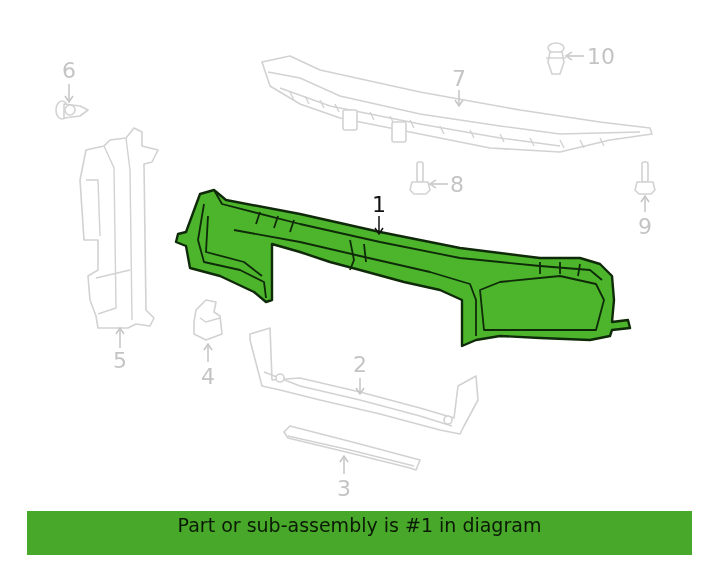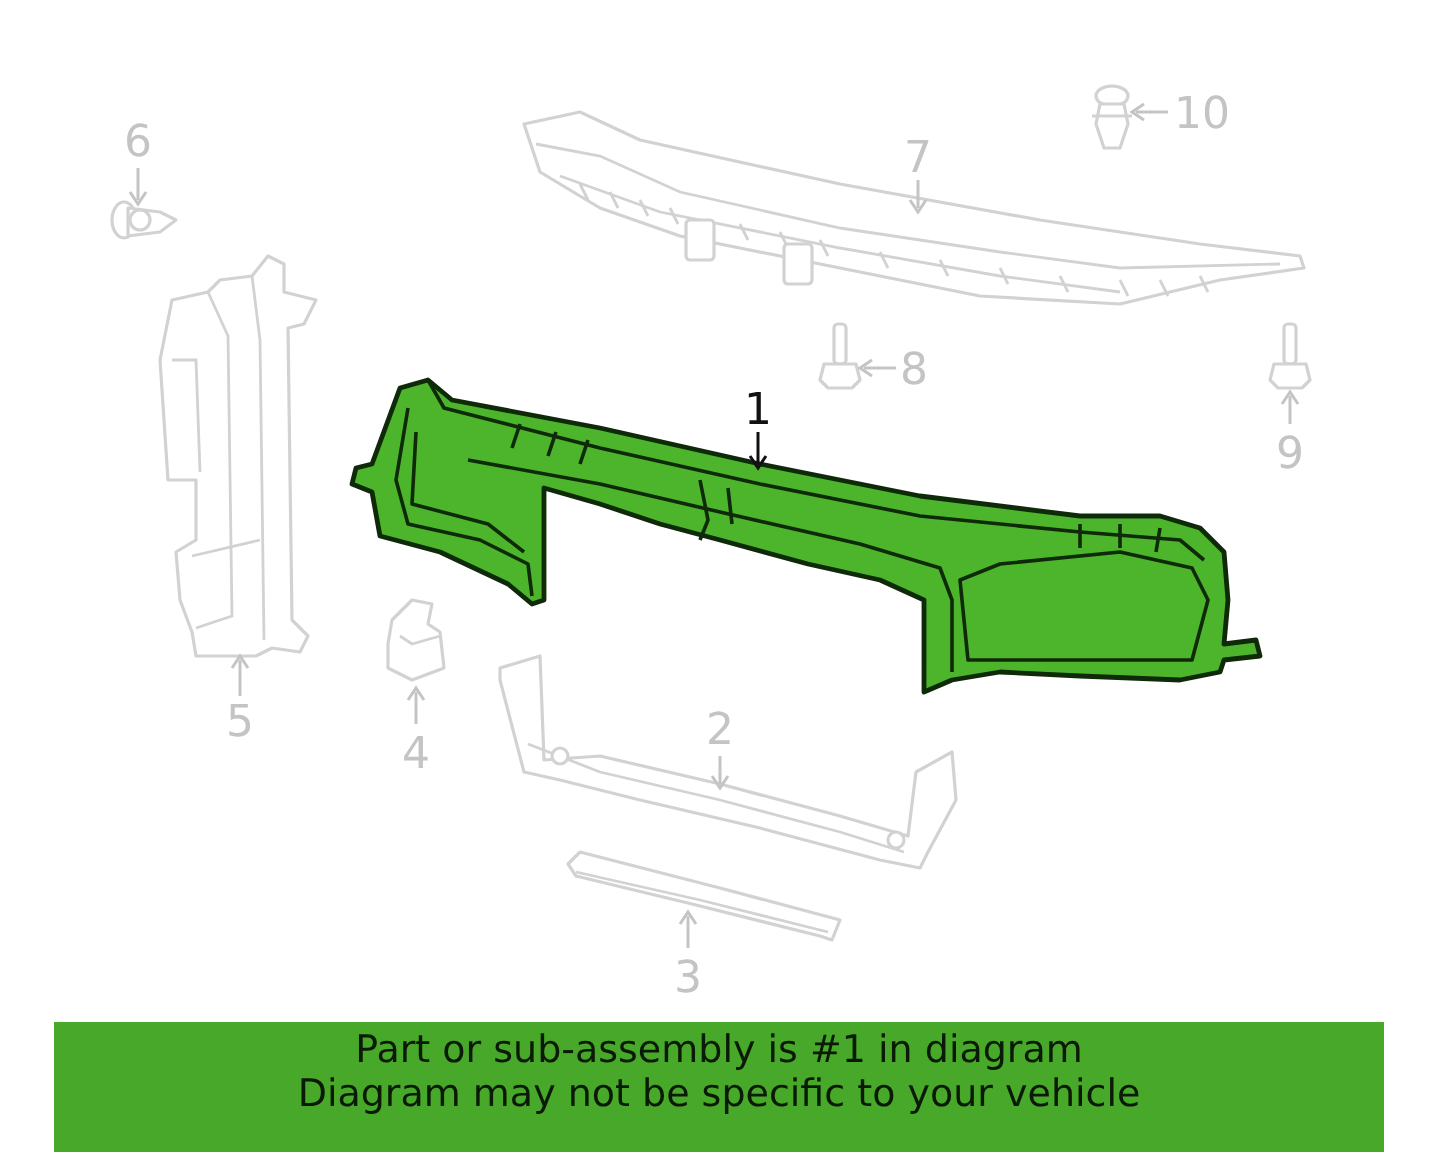--- a/index.html
+++ b/index.html
@@ -7,21 +7,21 @@
   #diagram { position: absolute; left: 0; top: 0; width: 726px; height: 582px; }
   .callout { font-family: "DejaVu Sans", sans-serif; font-size: 22px; fill: #c4c4c4; }
   .callout-main { font-family: "DejaVu Sans", sans-serif; font-size: 22px; fill: #111111; }
   .ghost { fill: #ffffff; stroke: #d2d2d2; stroke-width: 1.6; stroke-linejoin: round; }
   .ghost-line { fill: none; stroke: #d2d2d2; stroke-width: 1.4; }
   .lead { stroke: #c4c4c4; stroke-width: 1.5; fill: none; }
   .lead-main { stroke: #111; stroke-width: 1.5; fill: none; }
   .part-green { fill: #4cb52c; stroke: #0f2a08; stroke-width: 2.4; stroke-linejoin: round; }
   .part-green-line { fill: none; stroke: #0f2a08; stroke-width: 1.8; stroke-linejoin: round; }
   #banner {
-    position: absolute; left: 27px; top: 511px; width: 665px; height: 65px;
+    position: absolute; left: 27px; top: 511px; width: 665px; height: 44px;
     background: #47a82a; color: #0b1a06; text-align: center;
     font-family: "DejaVu Sans", sans-serif; font-size: 19px; line-height: 22px;
     padding-top: 3px; box-sizing: border-box;
   }
   #banner div { white-space: nowrap; }
 </style>
 </head>
 <body>
 
 <svg id="diagram" viewBox="0 0 726 582" xmlns="http://www.w3.org/2000/svg">
@@ -122,14 +122,13 @@
     <path class="ghost" d="M284,432 L290,426 L360,444 L420,460 L416,470 L410,468 L346,452 L288,438 Z"></path>
     <path class="ghost-line" d="M288,436 L350,450 L414,466"></path>
   </g>
   <path class="lead" d="M344,458 L344,474"></path>
   <path class="lead" d="M340,462 L344,456 L348,462"></path>
   <text class="callout" x="337" y="496">3</text>
 </svg>
 
 <div id="banner">
   <div>Part or sub-assembly is #1 in diagram</div>
-  <div>Diagram may not be specific to your vehicle</div>
 </div>
 
 </body></html>

